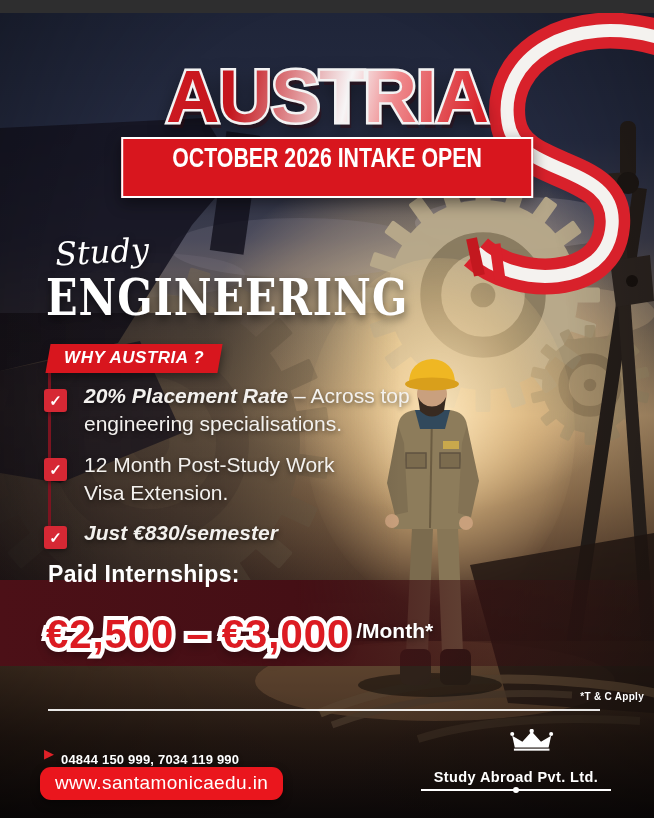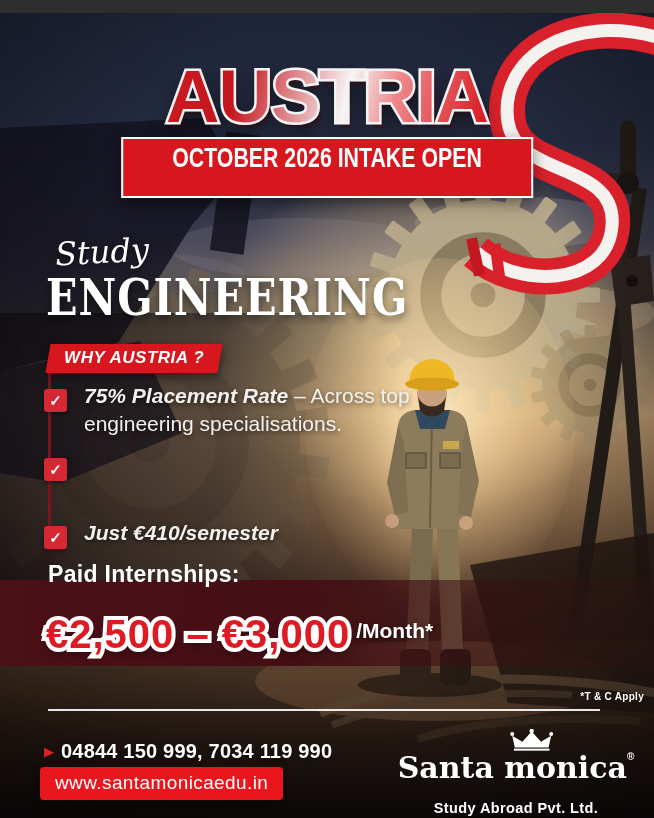--- a/index.html
+++ b/index.html
@@ -85,24 +85,24 @@
     text-shadow:0 2px 5px rgba(0,0,0,.5); }
 
   .tc-note { position:absolute; left:0; top:678px; width:600px; text-align:right; z-index:7;
     color:#fff; font-size:10px; font-weight:bold; letter-spacing:.3px;margin-left:44px; }
   .divider { position:absolute; left:48px; top:696px; width:552px; height:2px; z-index:7;
     background:rgba(255,255,255,.9); }
 
   
   .phone-row { position:absolute; left:44px; top:727px; z-index:7; display:flex; align-items:center; }
   .phone-arrow { color:#e02128; font-size:13px; margin-right:7px; line-height:1; }
-  .phone-text { color:#fff; font-size:20px; font-weight:bold; letter-spacing:.2px; white-space:nowrap;
-    text-shadow:0 2px 4px rgba(0,0,0,.5); }
+  .phone-text { color:#fff; font-size:13px; font-weight:bold; letter-spacing:.2px; white-space:nowrap;
+    text-shadow:0 2px 4px rgba(0,0,0,.5);margin-top:12px; }
   .site-pill { position:absolute; left:40px; top:754px; z-index:7; background:#ea161d;
-    border-radius:4px; padding:5px 15px 6px; box-shadow:0 4px 10px rgba(0,0,0,.45); }
+    border-radius:11px; padding:5px 15px 6px; box-shadow:0 4px 10px rgba(0,0,0,.45); }
   .site-pill span { color:#fff; font-size:19px; letter-spacing:.4px; white-space:nowrap; }
 
   .logo { position:absolute; right:14px; top:716px; width:248px; z-index:7; text-align:center; color:#fff; }
   .logo .crown { height:22px; margin-bottom:-3px; margin-left:34px; }
   .logo .name-row { font-family:"DejaVu Serif", serif; font-weight:bold; font-size:30px;
     line-height:1; white-space:nowrap; letter-spacing:0; }
   .logo .reg { font-size:10px; vertical-align:18px; font-family:"Liberation Sans",sans-serif; }
   .logo .tagline { font-size:14.5px; font-weight:bold; letter-spacing:.4px; margin-top:17px; white-space:nowrap; }
   .logo .rule { position:relative; margin:4px auto 0; width:190px; height:2px; background:#fff; }
   .logo .rule i { position:absolute; left:50%; top:-2px; width:6px; height:6px; border-radius:50%;
@@ -288,36 +288,37 @@
       <span>WHY AUSTRIA ?</span>
     </div>
 
     <div class="connector"></div>
 
     <div class="check-item" id="check1">
       <div class="box">
         <span>✓</span>
       </div>
       <div class="check-text">
-        <span class="b">75% Placement Rate</span><span> – Across top engineering specialisations.</span>
+        <span class="b">20% Placement Rate</span><span> – Across top engineering specialisations.</span>
       </div>
     </div>
 
     <div class="check-item" id="check2">
       <div class="box">
         <span>✓</span>
       </div>
+      <div class="check-text">12 Month Post-Study Work Visa Extension.</div>
     </div>
 
     <div class="check-item" id="check3">
       <div class="box">
         <span>✓</span>
       </div>
       <div class="check-text">
-        <span class="blk b">Just €410/semester</span>
+        <span class="blk b">Just €830/semester</span>
       </div>
     </div>
 
     <div class="intern-band"></div>
     <div class="intern-label">Paid Internships:</div>
     <div class="euro-row">
       <div class="euro-wrap">
         <span class="euro-back">€2,500 – €3,000</span>
         <span class="euro-front">€2,500 – €3,000</span>
       </div>
@@ -339,23 +340,20 @@
     <div class="logo">
       <svg class="crown" viewBox="0 0 60 26">
         <g fill="#fff">
           <path d="M8,22 L5,8 L17,15 L28,3 L39,15 L51,8 L48,22 Z"></path>
           <circle cx="5" cy="6" r="2.4"></circle>
             <circle cx="28" cy="2.4" r="2.6"></circle>
             <circle cx="51" cy="6" r="2.4"></circle>
           <rect x="7" y="23.2" width="42" height="2.4"></rect>
         </g>
       </svg>
-      <div class="name-row">
-        <span>Santa monica</span><span class="reg">®</span>
-      </div>
       <div class="tagline">Study Abroad Pvt. Ltd.</div>
       <div class="rule">
           <i></i>
         </div>
     </div>
 
     <div class="vignette"></div>
   </div>
 </div>
 

